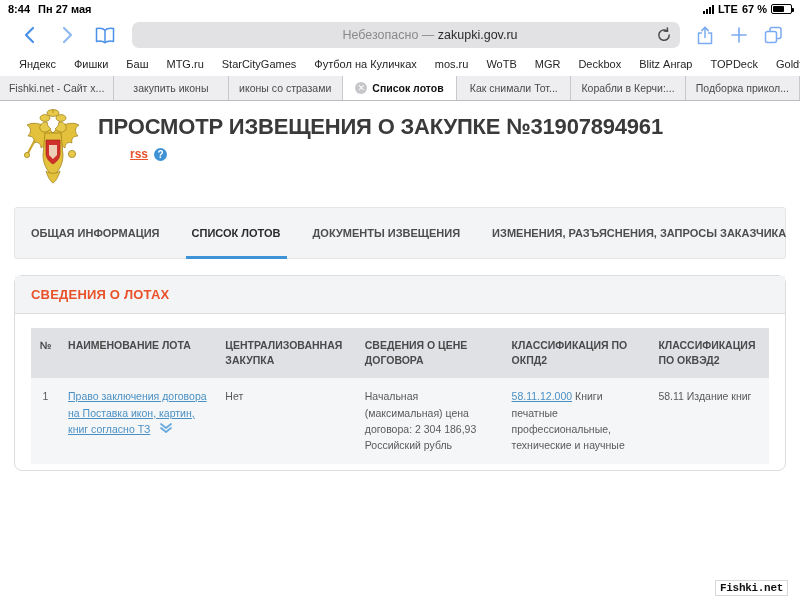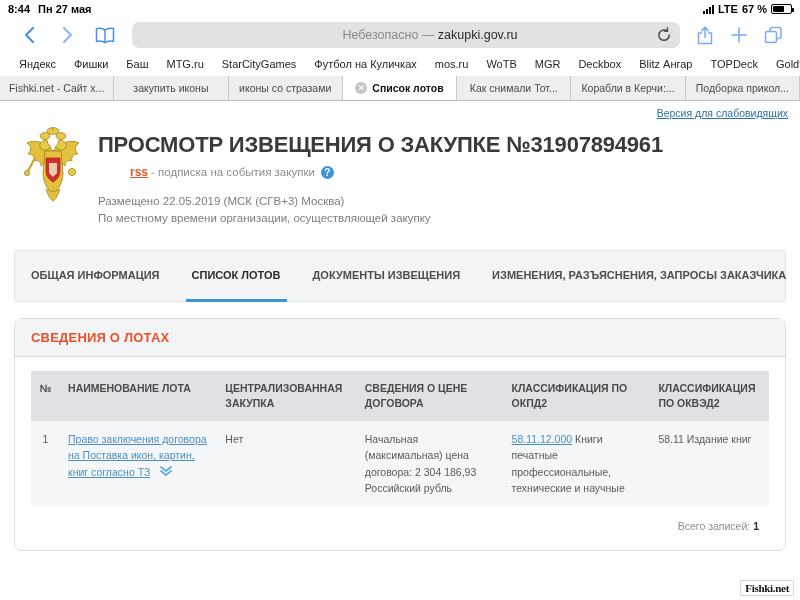--- a/index.html
+++ b/index.html
@@ -262,24 +262,24 @@
   .total-row {
     text-align: right;
     font-size: 10.5px;
     color: #8d8d8d;
     padding: 14px 10px 12px 0;
   }
   .total-row b { color: #2b2b2b; }
 
   .watermark {
     position: absolute;
-    right: 6px; bottom: 4px;
+    right: 12px; bottom: 4px;
     font-size: 11px;
     font-weight: bold;
-    font-family: Liberation Serif, serif;
+    font-family: Liberation Mono, monospace;
     color: #111;
     background: #fff;
     border: 1px solid #d8d8d8;
     padding: 1px 4px;
     letter-spacing: -0.3px;
   }
 </style>
 </head>
 <body>
 
@@ -389,23 +389,20 @@
   <div class="tab">
     <span class="tab-label">Корабли в Керчи:...</span>
   </div>
   <div class="tab">
     <span class="tab-label">Подборка прикол...</span>
   </div>
 </div>
 
 <div class="page">
 
-  <div class="accessibility-row">
-    <a>Версия для слабовидящих</a>
-  </div>
 
   <div class="header-block">
     <div class="emblem">
       <svg viewBox="0 0 62 76" width="62" height="76">
         <g stroke="#9a7a12" stroke-width="0.7">
 
           <path d="M31 24 C24 15 12 12 5 16 C10 19 9 24 6 27 C11 27 13 30 12 34 C16 32 19 35 19 39 C22 36 26 38 27 42 Z" fill="#e3c13c"></path>
           <path d="M31 24 C38 15 50 12 57 16 C52 19 53 24 56 27 C51 27 49 30 50 34 C46 32 43 35 43 39 C40 36 36 38 35 42 Z" fill="#e3c13c"></path>
 
           <path d="M25 13 C20 13 17 16 18 20 C19 23 23 24 26 22 L29 20 L26 17 Z" fill="#e8ca4a"></path>
@@ -428,26 +425,21 @@
 
           <path d="M24 62 C26 69 29 73 31 74 C33 73 36 69 38 62 C34 65 28 65 24 62 Z" fill="#e3c13c"></path>
         </g>
       </svg>
     </div>
 
     <div class="header-text">
       <div class="page-title">ПРОСМОТР ИЗВЕЩЕНИЯ О ЗАКУПКЕ №31907894961</div>
       <div class="rss-line">
         <span class="rss-link">rss</span>
-        <span>- подписка на события закупки</span>
         <span class="help-icon">?</span>
-      </div>
-      <div class="posted-info">
-        <div>Размещено 22.05.2019 (МСК (СГВ+3) Москва)</div>
-        <div>По местному времени организации, осуществляющей закупку</div>
       </div>
     </div>
   </div>
 
   <div class="nav-tabs">
     <div class="nav-tab">ОБЩАЯ ИНФОРМАЦИЯ</div>
     <div class="nav-tab active">СПИСОК ЛОТОВ</div>
     <div class="nav-tab">ДОКУМЕНТЫ ИЗВЕЩЕНИЯ</div>
     <div class="nav-tab">ИЗМЕНЕНИЯ, РАЗЪЯСНЕНИЯ, ЗАПРОСЫ ЗАКАЗЧИКА</div>
 
@@ -482,21 +474,17 @@
             <td class="col-central">Нет</td>
             <td class="col-price">Начальная (максимальная) цена договора: 2 304 186,93 Российский рубль</td>
             <td class="col-okpd">
               <span class="okpd-code">58.11.12.000</span>
               <span>Книги печатные профессиональные, технические и научные</span>
             </td>
             <td class="col-okved">58.11 Издание книг</td>
           </tr>
         </tbody>
       </table>
-      <div class="total-row">
-        <span>Всего записей:</span>
-        <b>1</b>
-      </div>
     </div>
   </div>
 
   <div class="watermark">Fishki.net</div>
 </div>
 
 </body></html>

